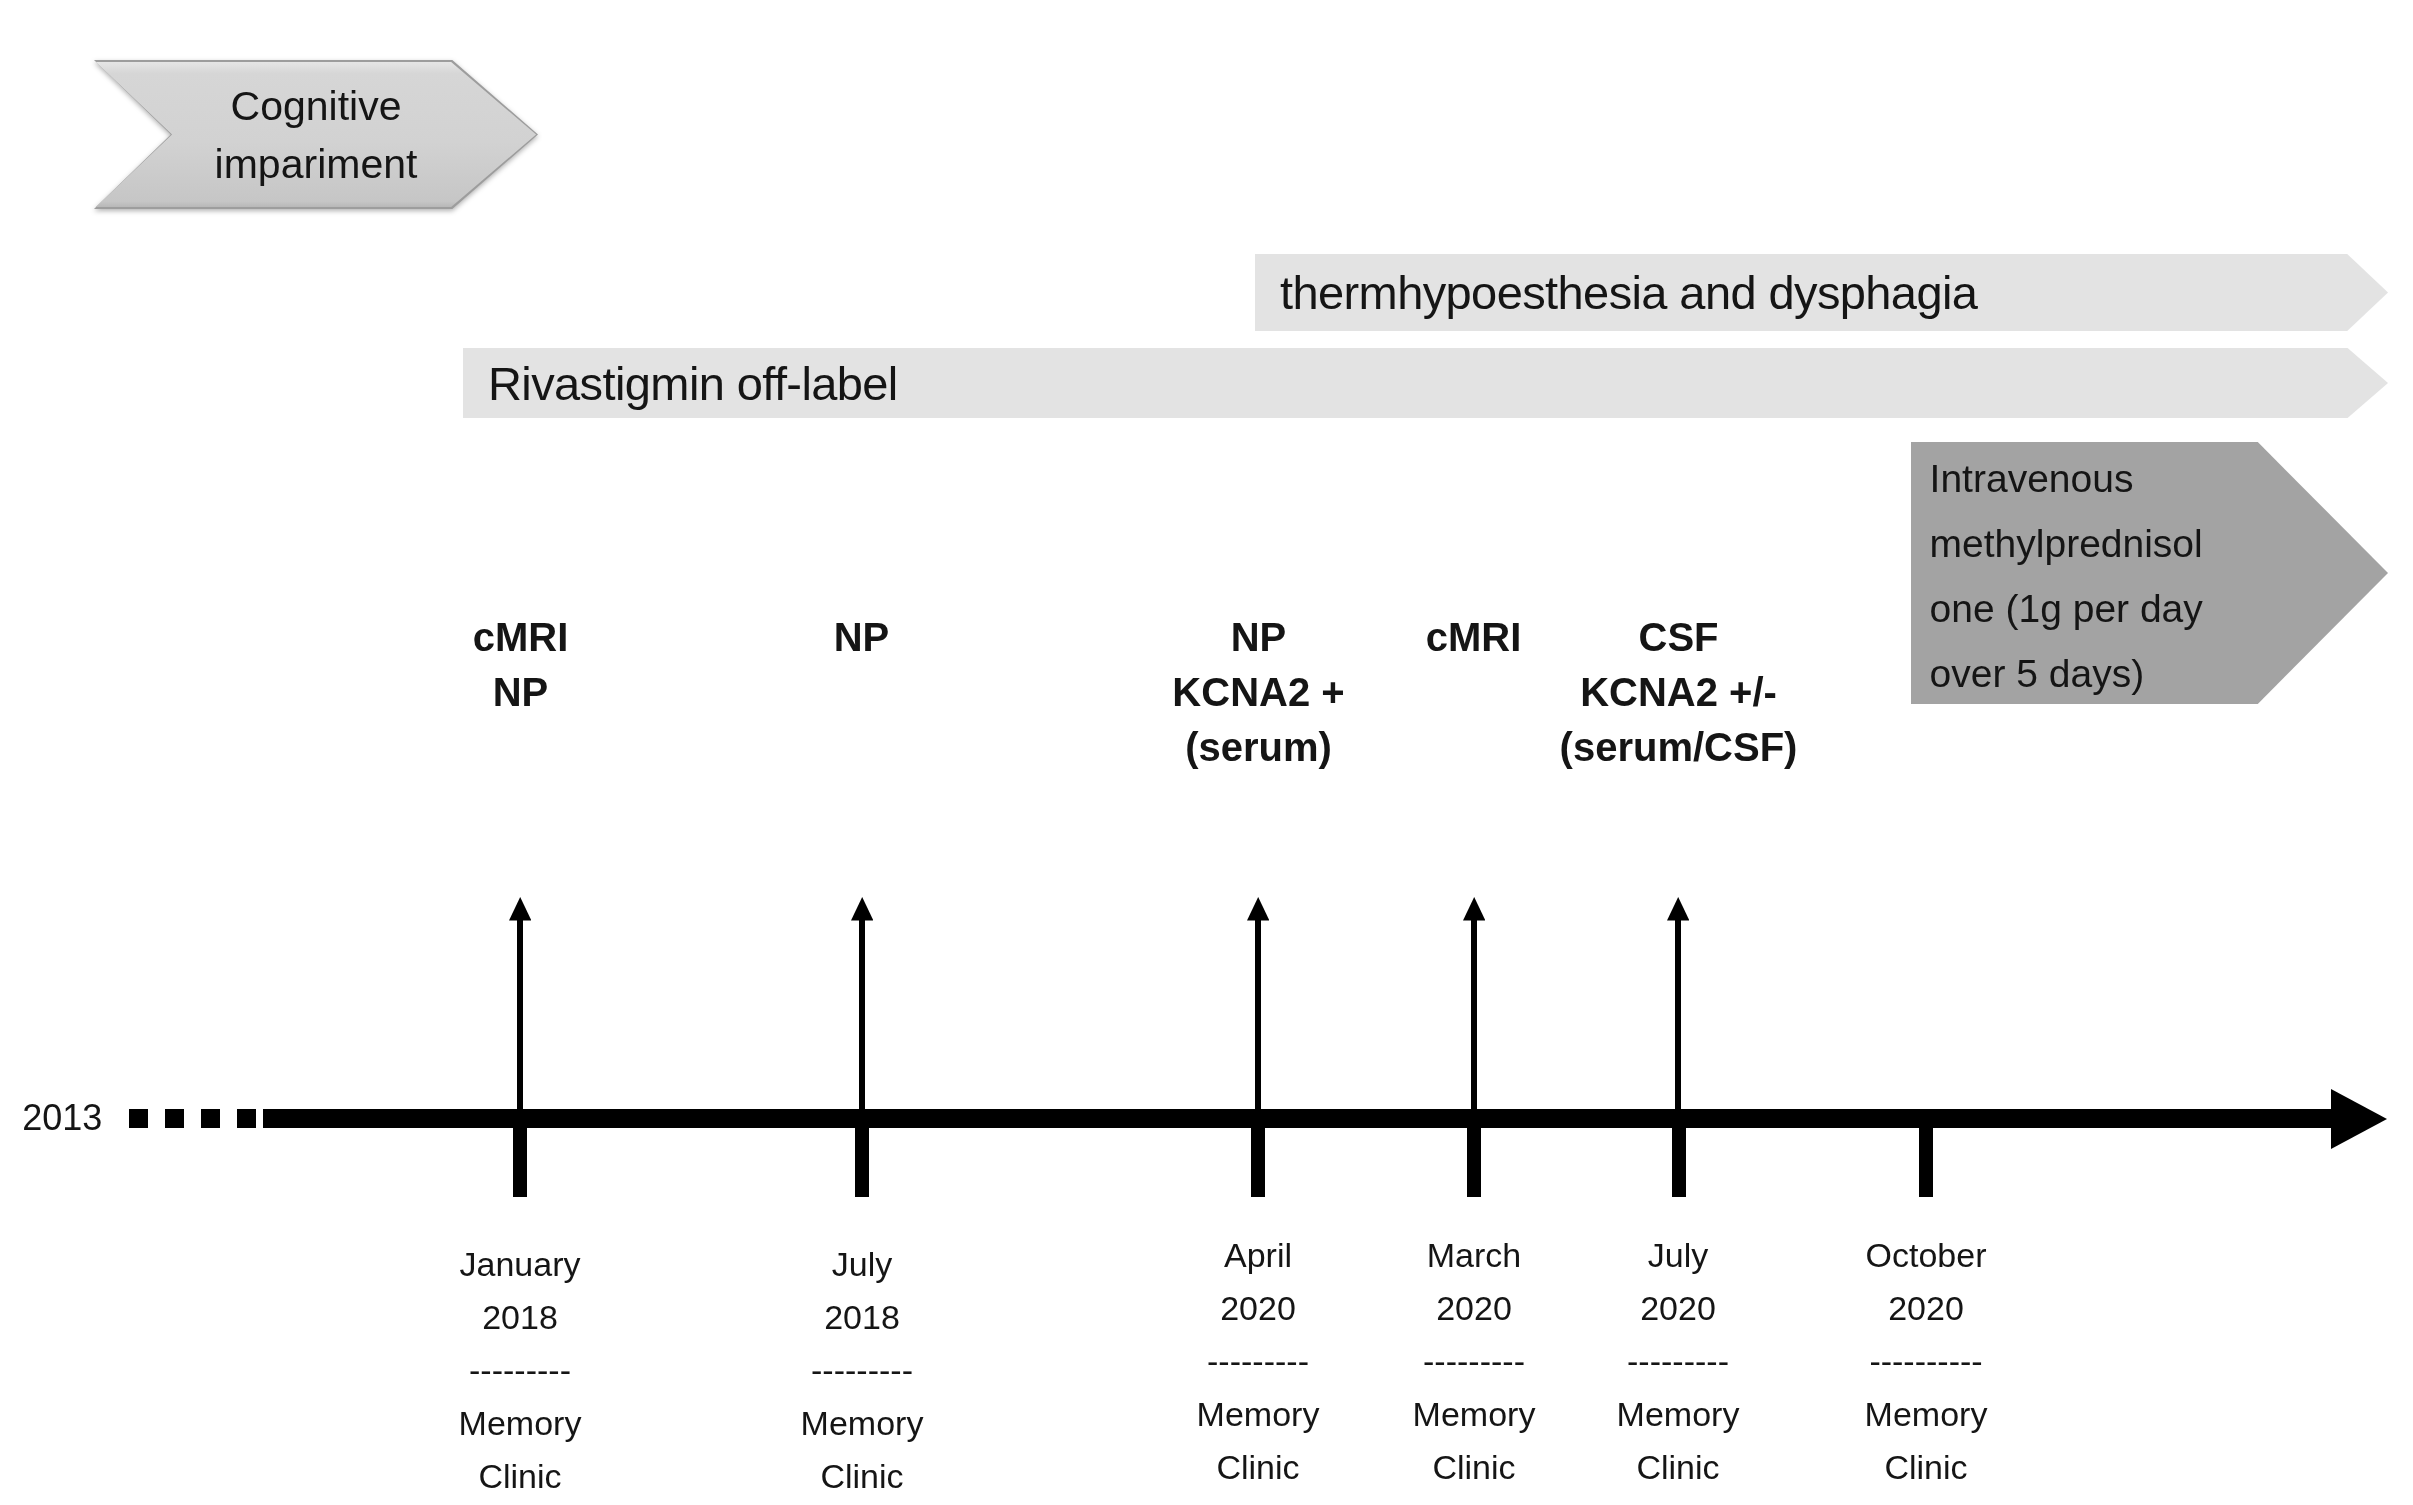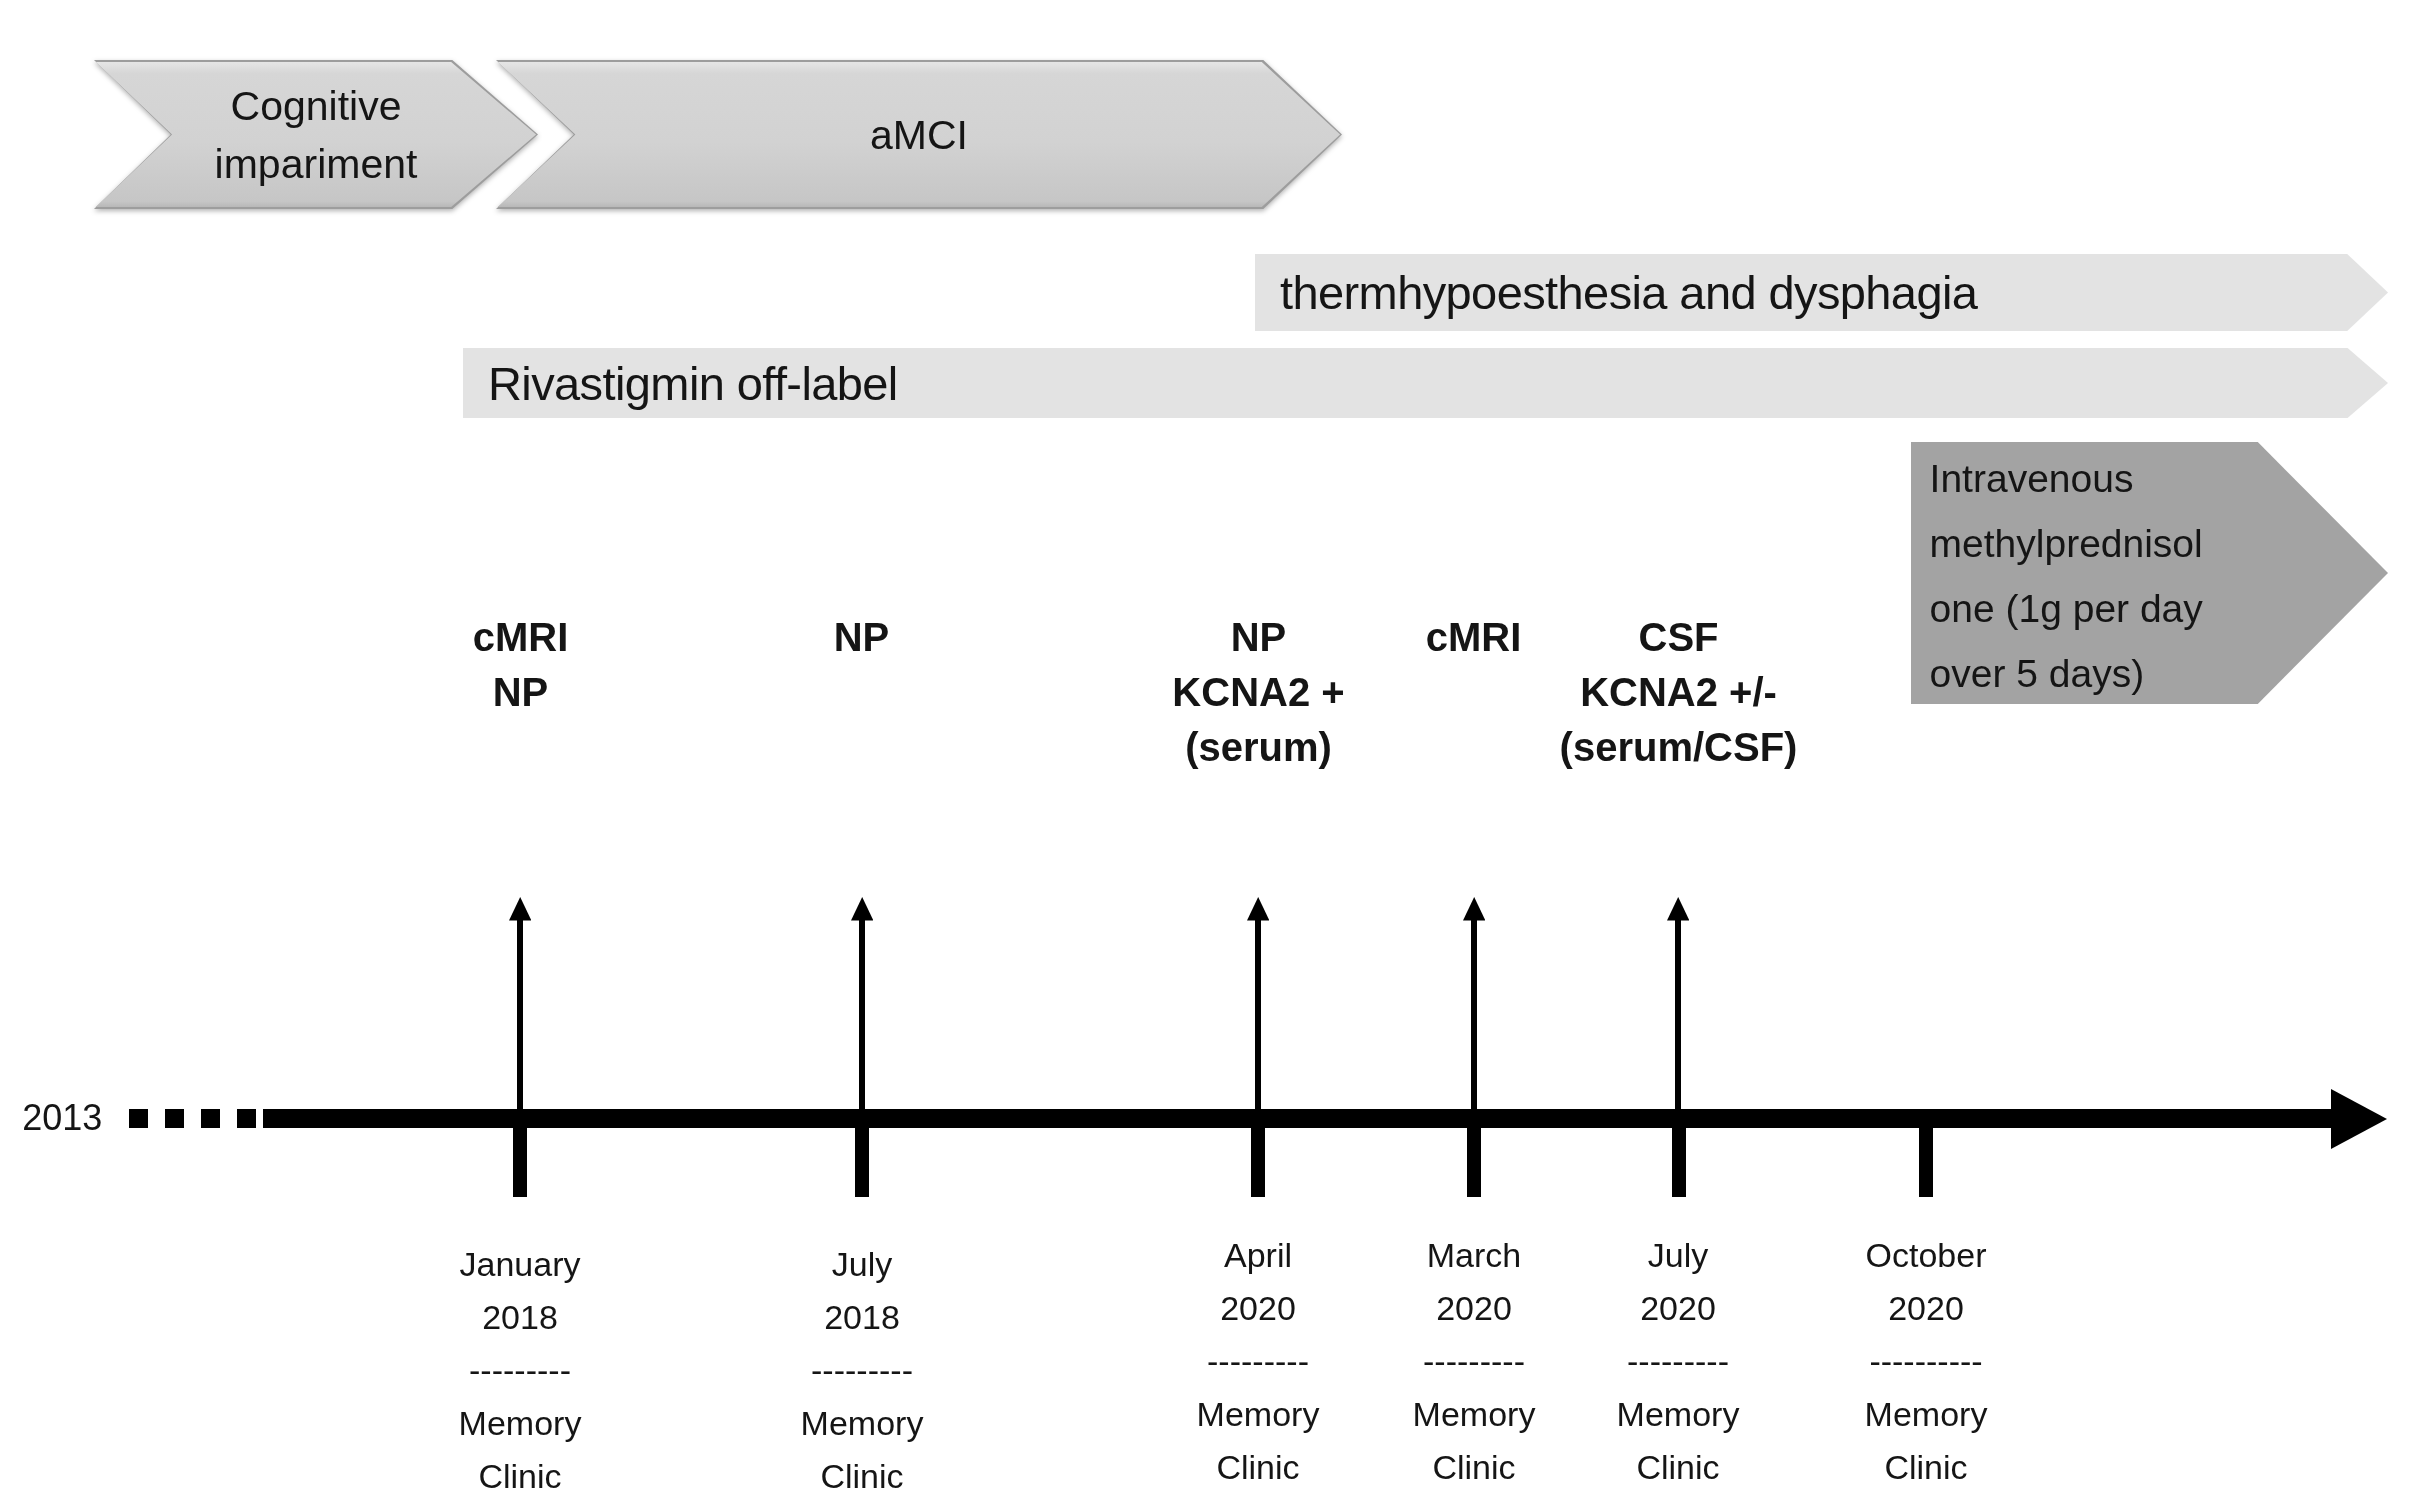--- a/index.html
+++ b/index.html
@@ -72,25 +72,20 @@
 </style>
 </head>
 <body>
 
 <div class="canvas">
 
   <div class="chevron chev-1">
     <div class="shape-border"></div>
     <div class="shape-fill"></div>
     <div class="stage-label" data-bind="stages.items.0.label">Cognitive impariment</div>
-  </div>
-  <div class="chevron chev-2">
-    <div class="shape-border"></div>
-    <div class="shape-fill"></div>
-    <div class="stage-label" data-bind="stages.items.1.label">aMCI</div>
   </div>
 
   <div class="dur-bar bar-drug">
     <div class="bar-label" data-bind="duration_bars.1.label">Rivastigmin off-label</div>
   </div>
   <div class="dur-bar bar-symptom">
     <div class="bar-label" data-bind="duration_bars.0.label">thermhypoesthesia and dysphagia</div>
   </div>
 
   <div class="callout">

